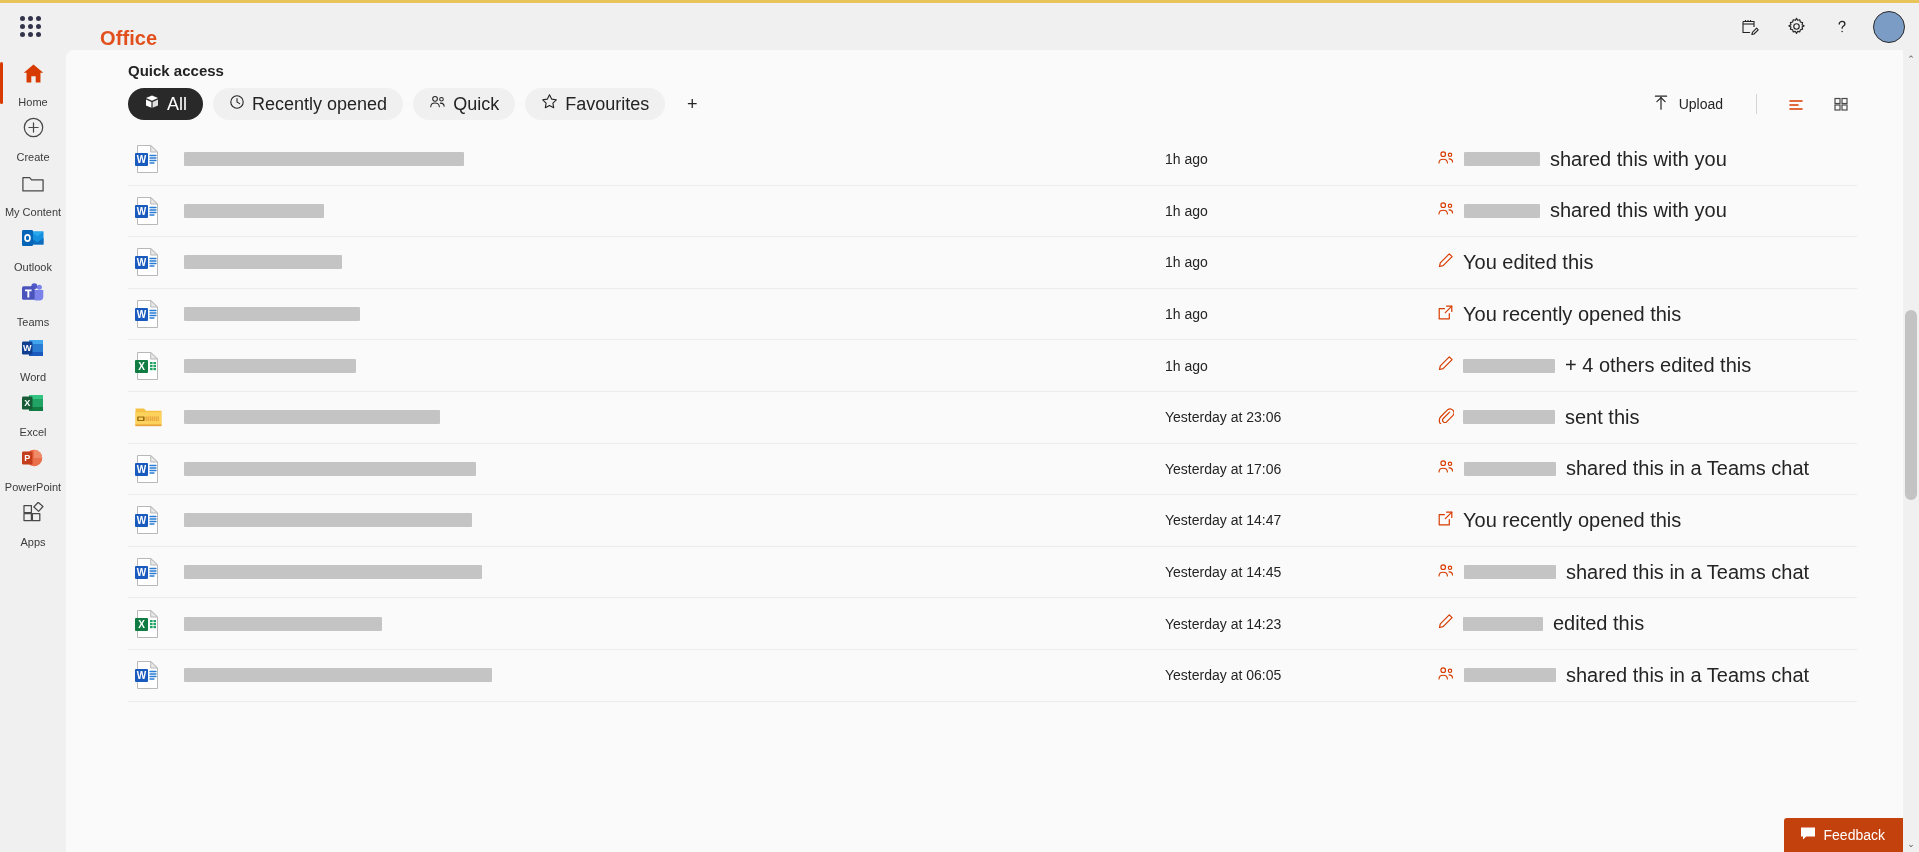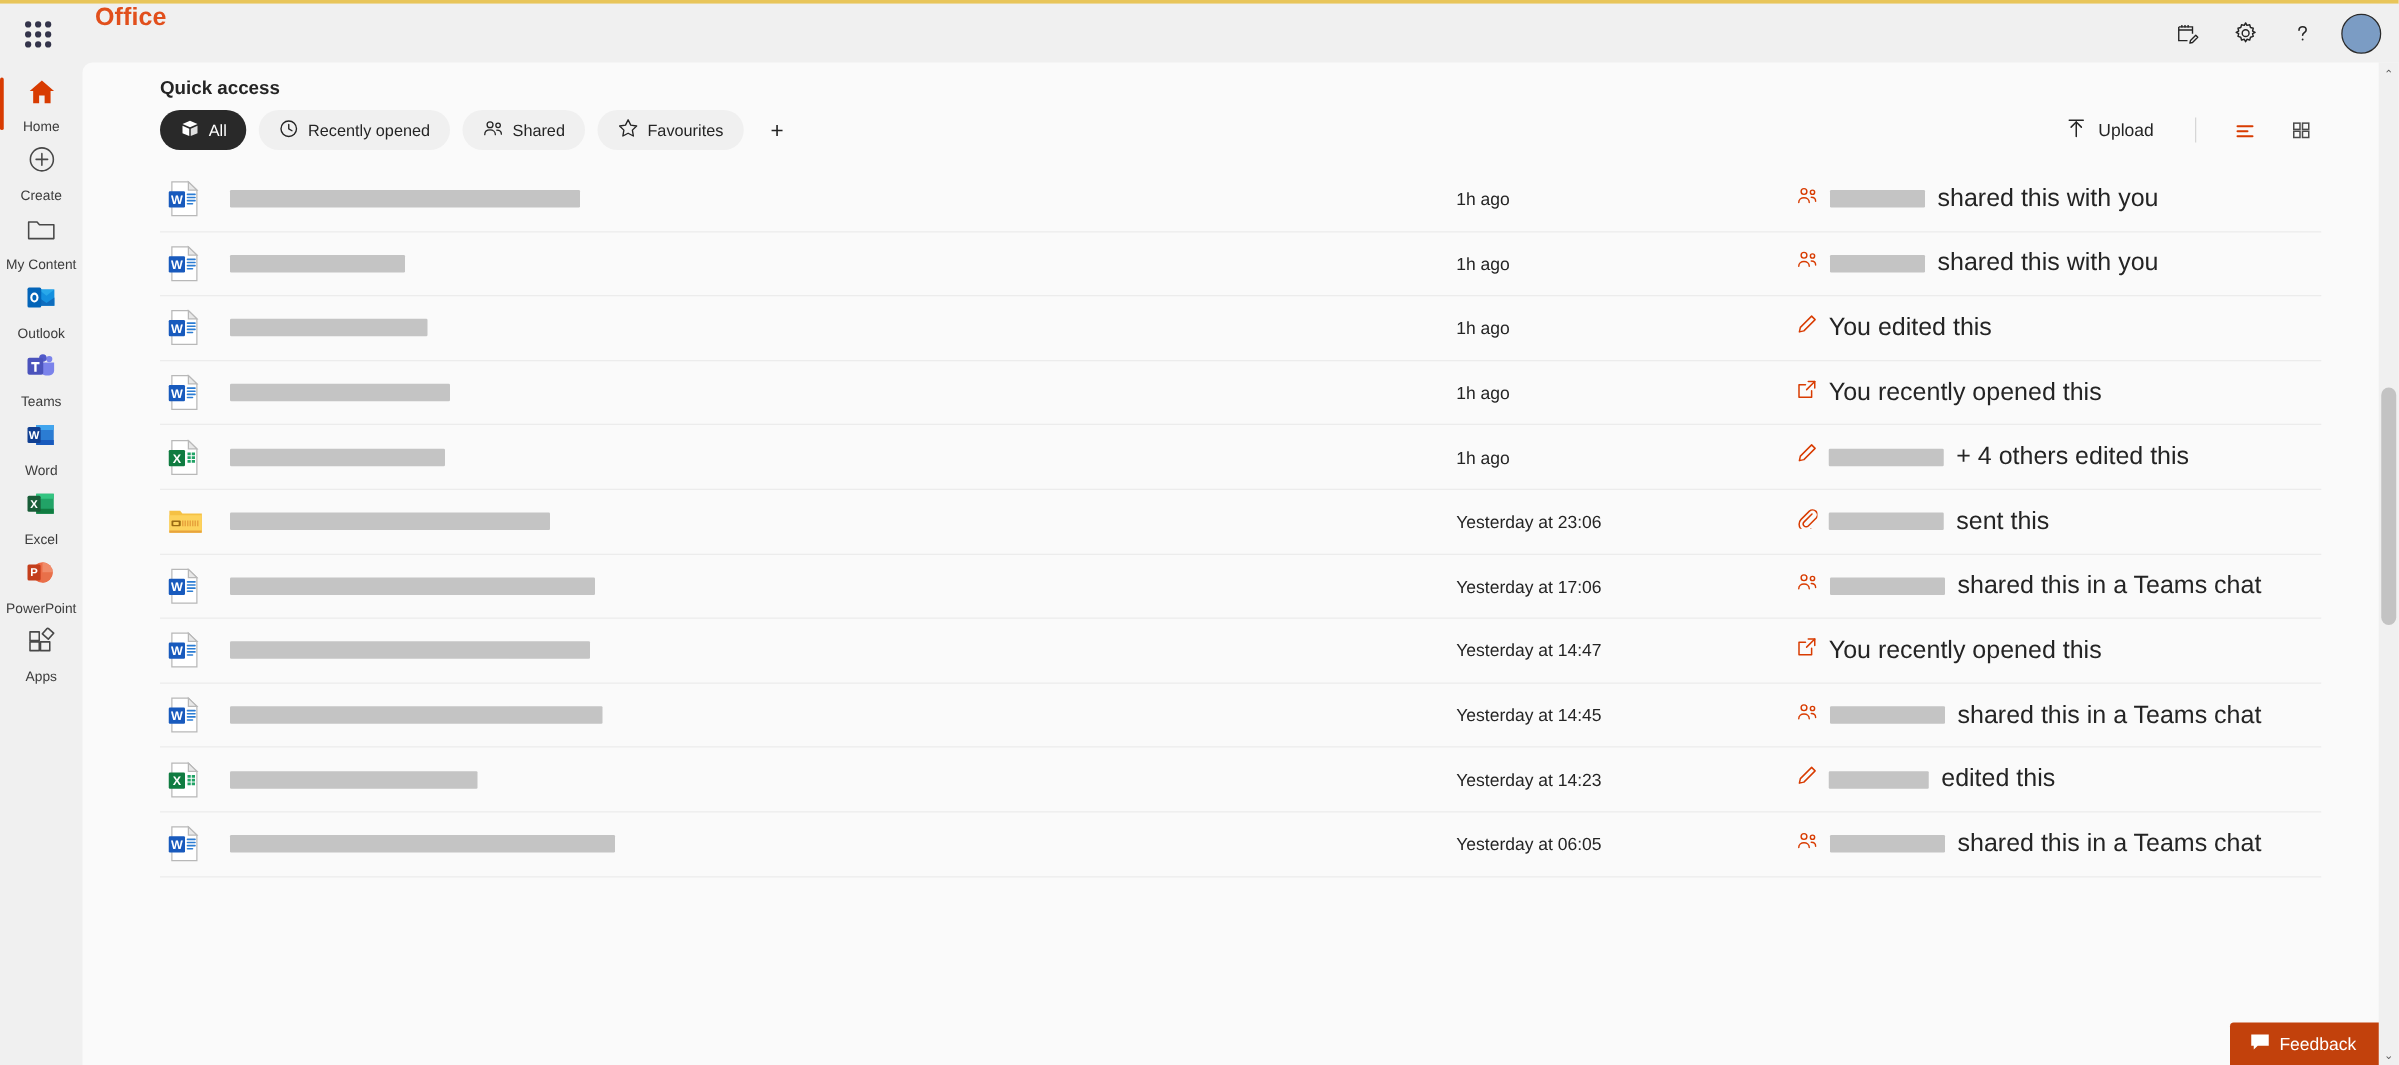--- a/index.html
+++ b/index.html
@@ -15,21 +15,21 @@
   #page { position: relative; width: 1919px; height: 852px; }
 
   .top-accent {
     position: absolute; top: 0; left: 0; width: 1919px; height: 3px;
     background: #e8c55a;
   }
 
   .header {
     position: absolute; top: 3px; left: 0; width: 1919px; height: 47px;
     background: #f0f0f0;
-    display: flex; align-items: flex-start;
+    display: flex; align-items: flex-end; gap: 24px;
   }
   .waffle {
     width: 48px; height: 48px; margin-left: 6px;
     display: flex; align-items: center; justify-content: center;
     cursor: pointer;
   }
   .waffle-grid {
     display: grid; grid-template-columns: repeat(3, 5px);
     grid-template-rows: repeat(3, 5px); gap: 3px;
   }
@@ -117,21 +117,21 @@
 
   
   .pills {
     position: absolute; left: 62px; top: 38px;
     display: flex; align-items: center; gap: 10px;
   }
   .pill {
     height: 32px; border-radius: 16px;
     display: inline-flex; align-items: center; gap: 7px;
     padding: 0 16px;
-    font-size: 13px; color: #242424;
+    font-size: 18px; color: #242424;
     background: #f0f0f0; cursor: pointer;
     white-space: nowrap;
   }
   .pill.active { background: #292929; color: #ffffff; }
   .pill svg { flex: none; }
   .pill-add {
     width: 30px; height: 30px; border-radius: 50%;
     display: inline-flex; align-items: center; justify-content: center;
     cursor: pointer; color: #242424; font-size: 18px; line-height: 1;
     margin-left: 2px;
@@ -397,21 +397,21 @@
 
       <div class="pill">
         <span>
           <svg width="17" height="16" viewBox="0 0 18 16" fill="none" stroke="#242424" stroke-width="1.1">
             <circle cx="6.4" cy="4.6" r="2.5"></circle>
               <path d="M1.9 13c0-2.5 2-4 4.5-4s4.5 1.5 4.5 4" stroke-linecap="round"></path>
             <circle cx="13.2" cy="5.1" r="1.9"></circle>
               <path d="M12.1 9.2c2.2 0 3.9 1.3 3.9 3.4" stroke-linecap="round"></path>
           </svg>
         </span>
-        <span>Shared</span>
+        <span>Quick</span>
       </div>
 
       <div class="pill">
         <span>
           <svg width="17" height="17" viewBox="0 0 17 17" fill="none" stroke="#242424" stroke-width="1.1" stroke-linejoin="round">
             <path d="M8.5 1.8l2.1 4.3 4.7.7-3.4 3.3.8 4.7-4.2-2.2-4.2 2.2.8-4.7L1.7 6.8l4.7-.7z"></path>
           </svg>
         </span>
         <span>Favourites</span>
       </div>

